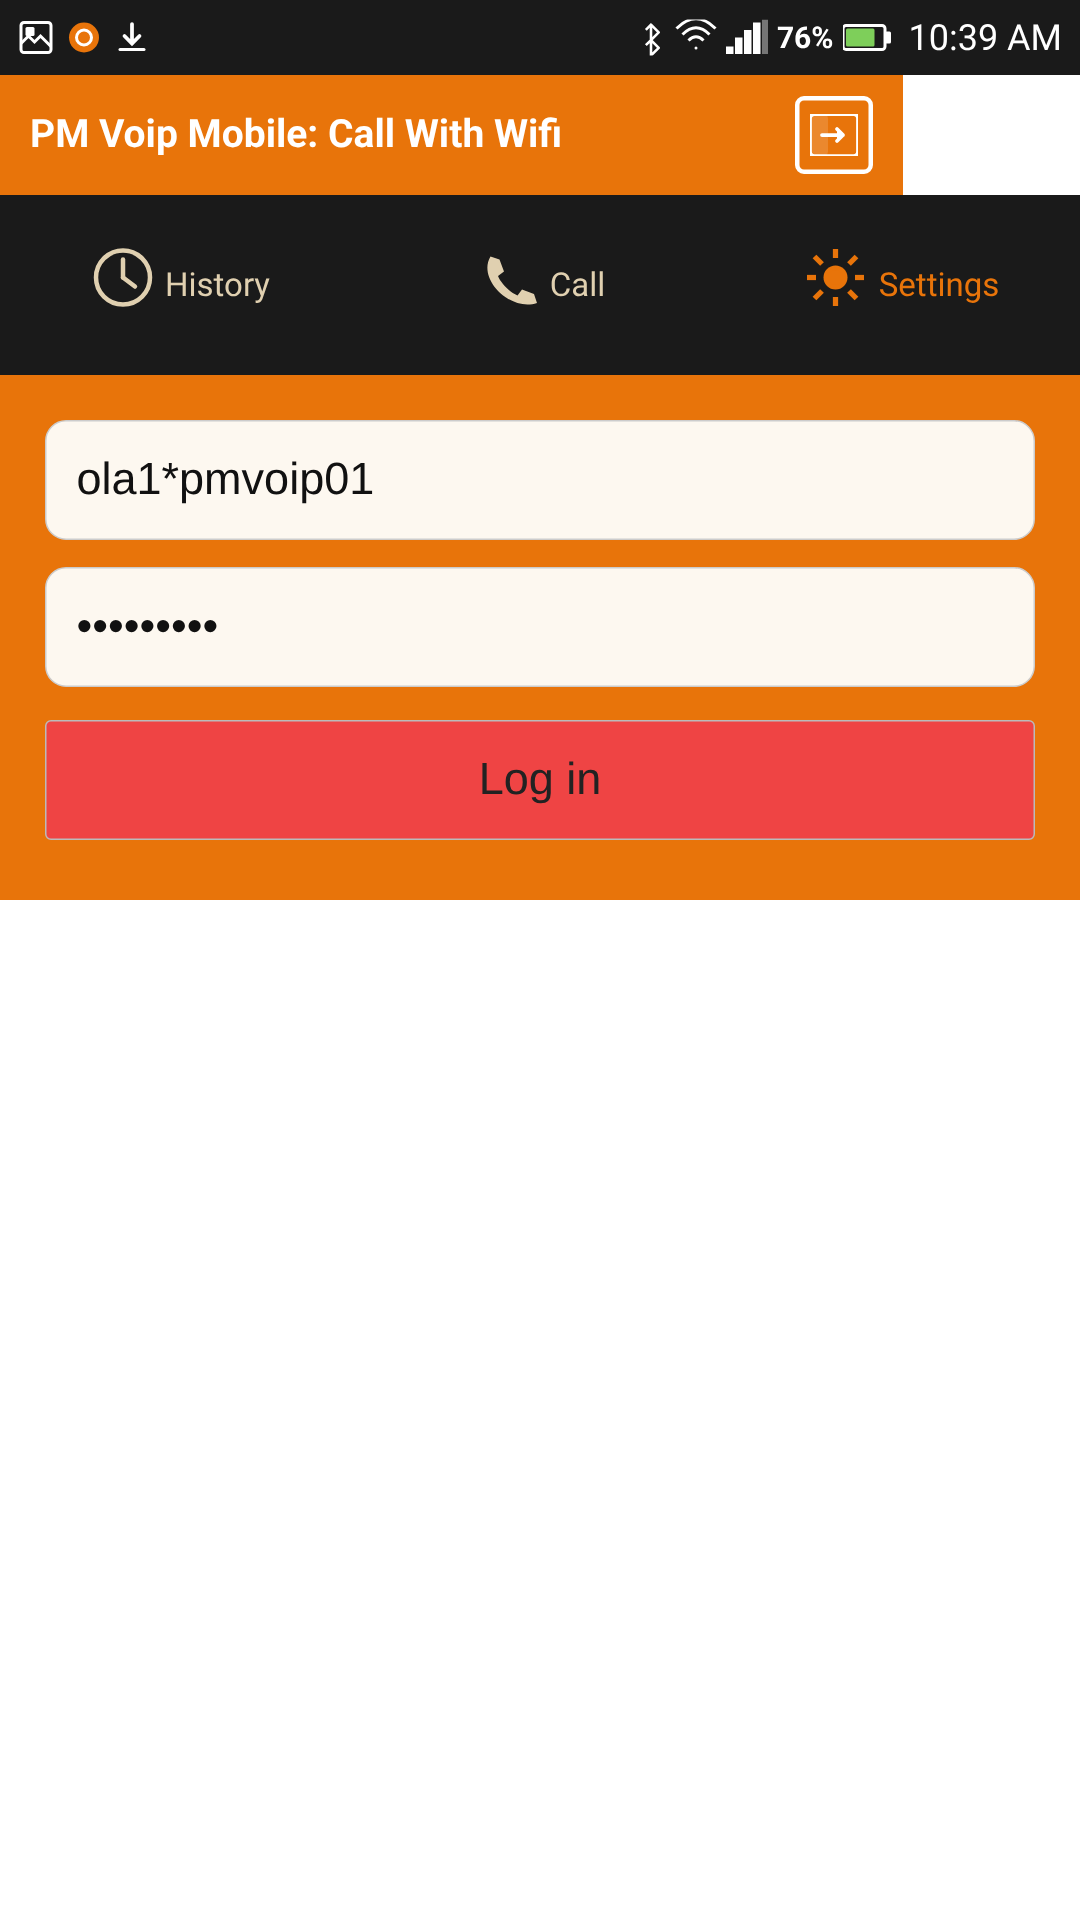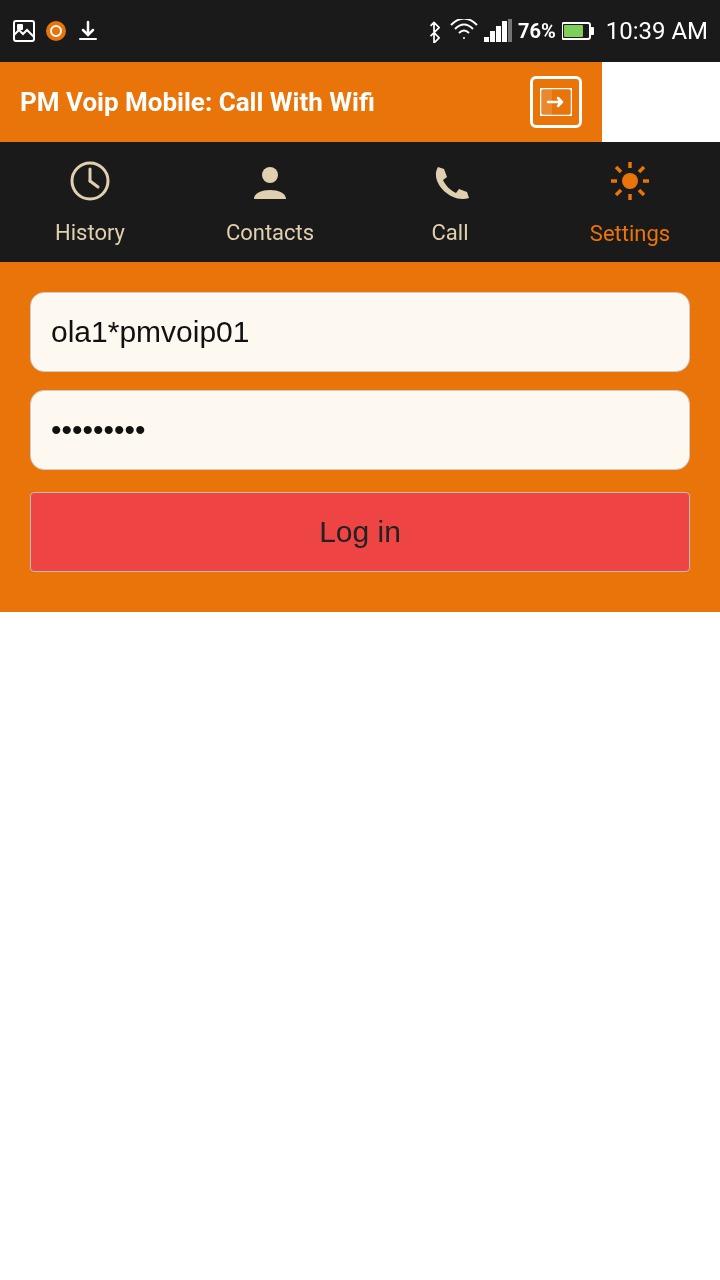--- a/index.html
+++ b/index.html
@@ -9,21 +9,21 @@
       width: 720px;
       min-height: 1280px;
       font-family: 'Roboto', Arial, sans-serif;
       background: #fff;
       overflow-x: hidden;
     }
 
     
     #status-bar {
       width: 720px;
-      height: 62px;
+      height: 50px;
       background: #1a1a1a;
       display: flex;
       align-items: center;
       justify-content: space-between;
       padding: 0 12px;
       color: #fff;
     }
 
     .status-left {
       display: flex;
@@ -74,21 +74,21 @@
       width: 720px;
       height: 120px;
       background: #1a1a1a;
       display: flex;
       align-items: center;
     }
 
     .tab-item {
       flex: 1;
       display: flex;
-      flex-direction: column;
+      flex-direction: row;
       align-items: center;
       justify-content: center;
       gap: 6px;
       cursor: pointer;
       height: 100%;
     }
 
     .tab-icon {
       font-size: 44px;
       color: #e0d0b0;
@@ -218,29 +218,20 @@
     <span class="tab-icon">
       <svg width="44" height="44" viewBox="0 0 44 44" fill="none">
         <circle cx="22" cy="22" r="18" stroke="#e0d0b0" stroke-width="3"></circle>
         <line x1="22" y1="22" x2="22" y2="10" stroke="#e0d0b0" stroke-width="3" stroke-linecap="round"></line>
         <line x1="22" y1="22" x2="30" y2="28" stroke="#e0d0b0" stroke-width="3" stroke-linecap="round"></line>
       </svg>
     </span>
     <span class="tab-label">History</span>
   </div>
 
-  <div class="tab-item">
-    <span class="tab-icon">
-      <svg width="44" height="44" viewBox="0 0 44 44" fill="none">
-        <circle cx="22" cy="16" r="8" fill="#e0d0b0"></circle>
-        <path d="M6 40 c0-12 32-12 32 0" fill="#e0d0b0"></path>
-      </svg>
-    </span>
-    <span class="tab-label">Contacts</span>
-  </div>
 
   <div class="tab-item">
     <span class="tab-icon">
       <svg width="44" height="44" viewBox="0 0 44 44" fill="none">
         <path d="M10 8 l6 2 3 8 -4 3 c2 5 8 11 13 13 l3-4 8 3 2 6 c-18 6-40-16-31-31z" fill="#e0d0b0"></path>
       </svg>
     </span>
     <span class="tab-label">Call</span>
   </div>
 

